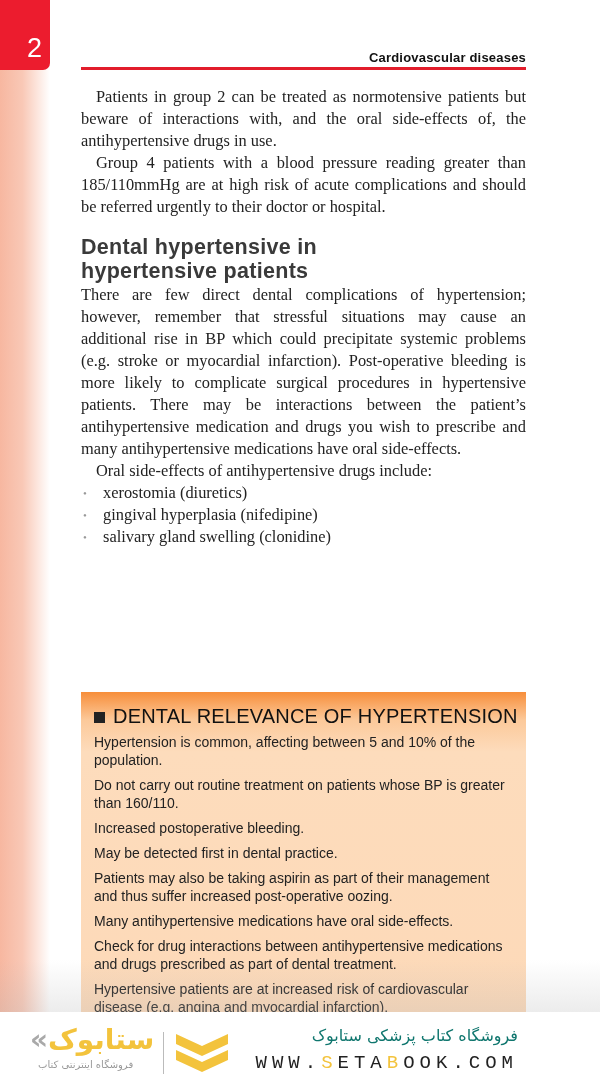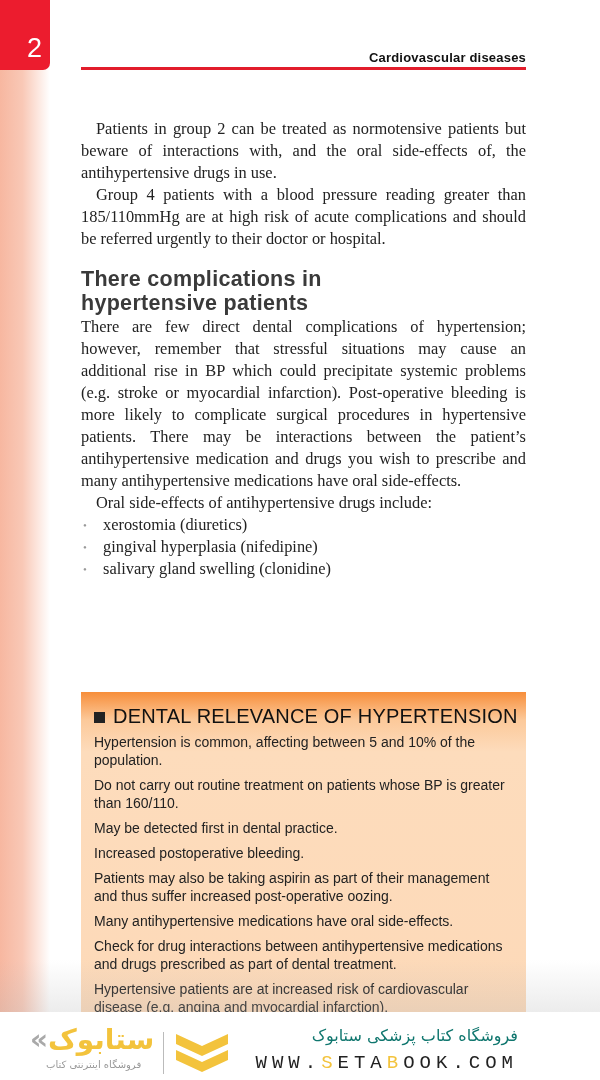--- a/index.html
+++ b/index.html
@@ -23,21 +23,21 @@
     line-height: 1; padding: 0 8px 8px 0;
   }
   .running-head {
     position: absolute; left: 81px; top: 50px; width: 445px;
     font-family: "Liberation Sans", sans-serif; font-weight: bold; font-size: 13px;
     color: #111; letter-spacing: 0.2px; text-align: right;
   }
   .head-rule { position: absolute; left: 81px; top: 67px; width: 445px; height: 3px; background: #e21d2b; }
   .body-text {
     position: absolute; left: 81px; top: 86px; width: 445px;
-    font-size: 16.4px; line-height: 22px; color: #222; text-align: justify; margin-top: 32px;
+    font-size: 16.4px; line-height: 22px; color: #222; text-align: justify;
   }
   .body-text p { margin: 0; text-indent: 15px; hyphens: auto; }
   .section-title {
     font-family: "Liberation Sans", sans-serif; font-size: 21.5px; line-height: 24px;
     color: #3a3a3a; margin: 17px 0 1px 0; text-indent: 0; letter-spacing: 0.3px;
   }
   .body-text p.noindent { text-indent: 0; }
   .bullets { list-style: none; margin: 0; padding: 0; }
   .bullets li { position: relative; padding-left: 22px; }
   .bullets li .dot { position: absolute; left: 2px; top: 0; color: #999; font-size: 11px; }
@@ -85,56 +85,56 @@
   <div class="chapter-tab">
     <span class="chapter-num">2</span>
   </div>
   <div class="running-head">Cardiovascular diseases</div>
   <div class="head-rule"></div>
 
   <div class="body-text">
     <p>Patients in group 2 can be treated as normotensive patients but beware of interactions with, and the oral side-effects of, the antihypertensive drugs in use.</p>
     <p>Group 4 patients with a blood pressure reading greater than 185/110mmHg are at high risk of acute complications and should be referred urgently to their doctor or hospital.</p>
     <h2 class="section-title">
-      <span>There complications in</span><br>
+      <span>Dental hypertensive in</span><br>
       <span>hypertensive patients</span>
     </h2>
     <p class="noindent">There are few direct dental complications of hypertension; however, remember that stressful situations may cause an additional rise in BP which could precipitate systemic problems (e.g. stroke or myocardial infarction). Post-operative bleeding is more likely to complicate surgical procedures in hypertensive patients. There may be interactions between the patient’s antihypertensive medication and drugs you wish to prescribe and many antihypertensive medications have oral side-effects.</p>
     <p>Oral side-effects of antihypertensive drugs include:</p>
     <ul class="bullets">
       <li><span class="dot">•</span><span>xerostomia (diuretics)</span></li>
       <li><span class="dot">•</span><span>gingival hyperplasia (nifedipine)</span></li>
       <li><span class="dot">•</span><span>salivary gland swelling (clonidine)</span></li>
     </ul>
   </div>
 
   <div class="box">
     <div class="box-title">
       <span class="sq"></span><span>DENTAL RELEVANCE OF HYPERTENSION</span>
     </div>
     <div class="box-items">
       <div class="box-item">Hypertension is common, affecting between 5 and 10% of the population.</div>
       <div class="box-item">Do not carry out routine treatment on patients whose BP is greater than 160/110.</div>
+      <div class="box-item">Increased postoperative bleeding.</div>
       <div class="box-item">May be detected first in dental practice.</div>
-      <div class="box-item">Increased postoperative bleeding.</div>
       <div class="box-item">Patients may also be taking aspirin as part of their management and thus suffer increased post-operative oozing.</div>
       <div class="box-item">Many antihypertensive medications have oral side-effects.</div>
       <div class="box-item">Check for drug interactions between antihypertensive medications and drugs prescribed as part of dental treatment.</div>
       <div class="box-item">Hypertensive patients are at increased risk of cardiovascular disease (e.g. angina and myocardial infarction).</div>
     </div>
   </div>
   <div class="bottom-fade"></div>
 </div>
 
 <div class="footer">
   <div class="logo">
     <div class="logo-mark" style="left:0;top:0;">
       <span class="chev">«</span><span>ستابوک</span>
     </div>
-    <div class="logo-sub" style="left:8px;top:33px;margin-left:8px;">فروشگاه اینترنتی کتاب</div>
+    <div class="logo-sub" style="left:8px;top:33px;">فروشگاه اینترنتی کتاب</div>
     <div class="logo-div" style="left:133px;top:6px;"></div>
     <svg class="logo-icon" style="left:142px;top:4px;" viewBox="0 0 60 42">
       <polygon points="4,4 30,16 56,4 56,14 30,26 4,14" fill="#f3c33c"></polygon>
       <polygon points="4,20 30,32 56,20 56,30 30,42 4,30" fill="#f3c33c"></polygon>
     </svg>
   </div>
   <div class="shop-name">فروشگاه کتاب پزشکی ستابوک</div>
   <div class="shop-url">
     <span>WWW.</span><span class="hl">S</span><span>ETA</span><span class="hl">B</span><span>OOK.COM</span>
   </div>

